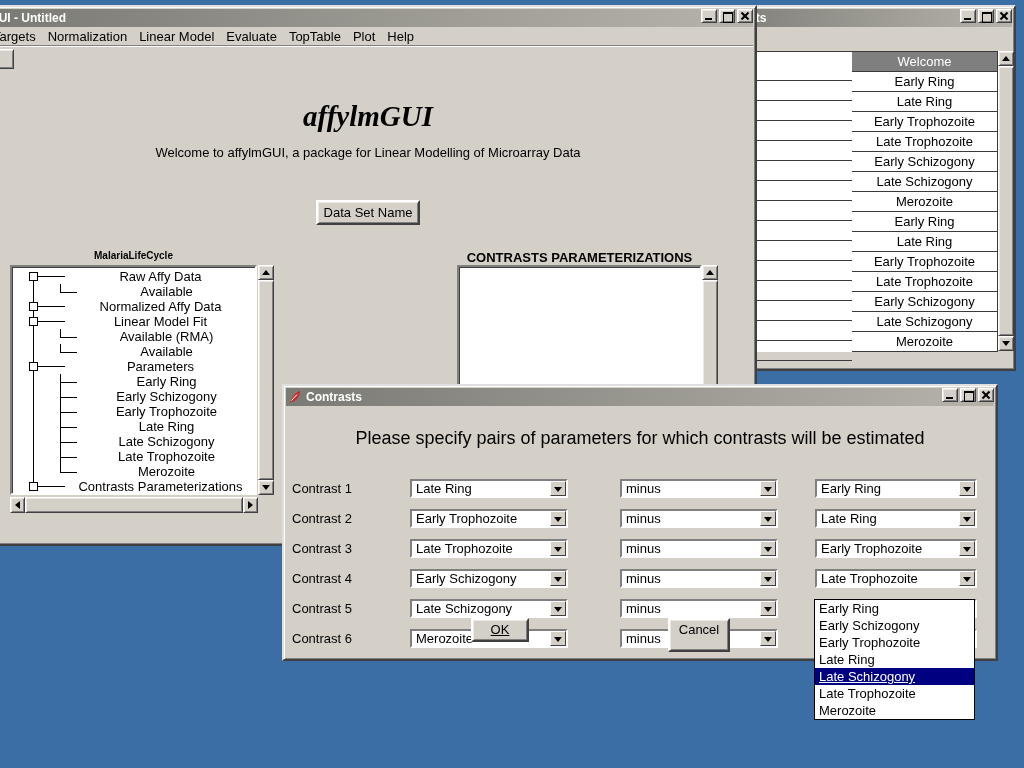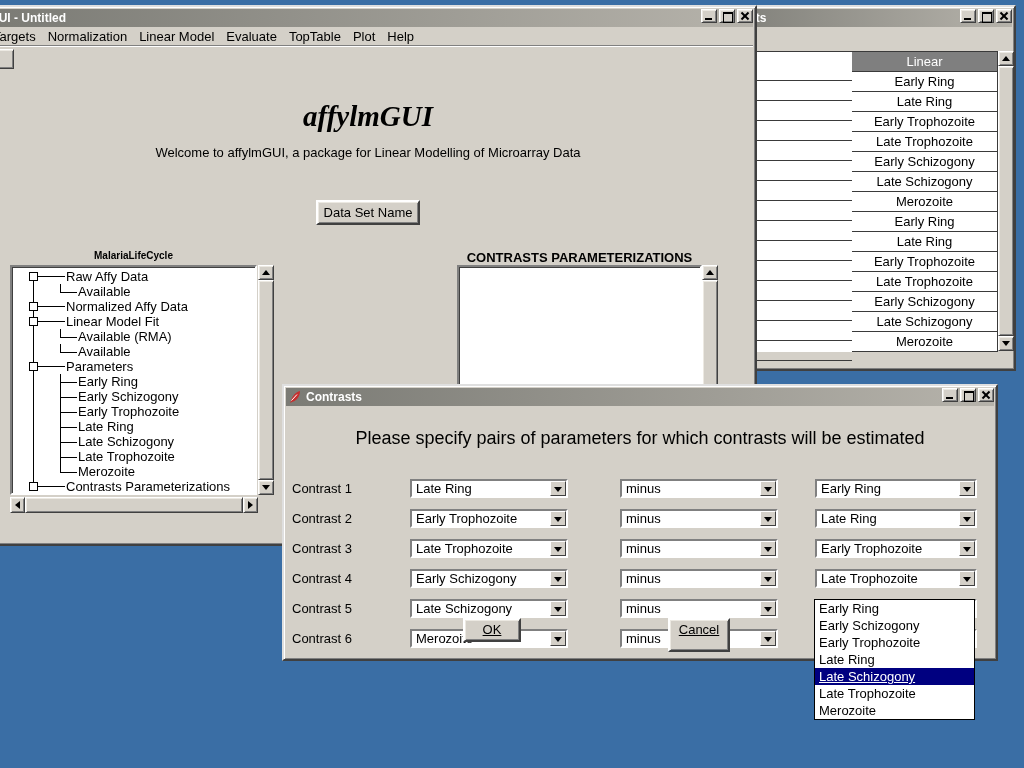--- a/index.html
+++ b/index.html
@@ -116,21 +116,21 @@
     font-family: "Liberation Serif", serif; font-style: italic; font-weight: bold;
     font-size: 29px;
   }
   #welcome-text { position: absolute; left: 0; top: 138px; width: 748px; text-align: center; font-size: 13px; }
   #dataset-btn-wrap { position: absolute; left: 0; top: 193px; width: 748px; text-align: center; }
 
   #tree-title { position: absolute; left: 16px; top: 243px; width: 247px; text-align: center; font-weight: bold; font-size: 10px; }
   #tree-panel { position: absolute; left: 16px; top: 258px; width: 247px; height: 230px; overflow: hidden; }
   .tree { position: relative; padding-top: 2px; height: 100%; }
   .tree-trunk { position: absolute; left: 21px; top: 9px; height: 210px; border-left: 1px solid #000; }
-  .tree-row { position: relative; height: 15px; line-height: 15px; font-size: 13px; white-space: nowrap; }
+  .tree-row { position: relative; height: 15px; line-height: 15px; font-size: 13px; white-space: nowrap; text-align: center; }
   .tree-plusbox { display: none; position: absolute; left: 17px; top: 3px; width: 9px; height: 9px; border: 1px solid #000; background: #fff; z-index: 2; }
   .tree-row[data-box="true"] .tree-plusbox { display: block; }
   .tree-row[data-level="0"]::before { content:""; position:absolute; left:26px; top:7px; width:27px; border-top:1px solid #000; }
   .tree-row[data-level="0"] .tree-label { margin-left: 54px; }
   .tree-row[data-level="1"]::before { content:""; position:absolute; left:48px; top:0; width:16px; height:8px; border-left:1px solid #000; border-bottom:1px solid #000; }
   .tree-row[data-level="1"]::after  { content:""; position:absolute; left:48px; top:8px; height:8px; border-left:1px solid #000; }
   .tree-row[data-level="1"][data-last="true"]::after { display: none; }
   .tree-row[data-level="1"] .tree-label { margin-left: 66px; }
   #tree-vscroll { left: 264px; top: 258px; height: 230px; }
   #tree-hscroll { left: 16px; top: 490px; width: 248px; }
@@ -150,22 +150,22 @@
     border: 2px solid; border-color: #808080 #fff #fff #808080; }
   .combo-val { position: absolute; left: 4px; top: 0; line-height: 15px; font-size: 13px; white-space: nowrap; overflow: hidden; right: 18px; }
   .combo-btn { position: absolute; right: 0; top: 0; bottom: 0; width: 16px; background: #d4d0c8;
     border: 1px solid; border-color: #fff #404040 #404040 #fff;
     display: flex; align-items: center; justify-content: center; }
   .combo[data-open="true"] .combo-btn { border-color: #404040 #fff #fff #404040; }
   .combo-arrow { width: 0; height: 0; border: 4px solid transparent; border-top: 5px solid #000; margin-top: 5px; }
   .c1 { left: 118px; width: 158px; }
   .c2 { left: 328px; width: 158px; }
   .c3 { left: 523px; width: 162px; }
-  #ok-button { position: absolute; left: 179px; top: 232px; width: 58px; height: 24px; padding: 2px 16px; text-decoration: underline; }
-  #cancel-button { position: absolute; left: 384px; top: 232px; width: 62px; height: 34px; padding: 2px 8px; text-decoration: underline; }
+  #ok-button { position: absolute; left: 187px; top: 232px; width: 58px; height: 24px; padding: 2px 16px; text-decoration: underline; }
+  #cancel-button { position: absolute; left: 384px; top: 232px; width: 62px; height: 34px; padding: 2px 8px; }
 
   
   #dropdown-list {
     position: absolute; left: 814px; top: 599px; width: 161px; z-index: 5;
     background: #fff; border: 1px solid #000;
   }
   .dd-item { height: 17px; line-height: 17px; padding-left: 4px; font-size: 13px; white-space: nowrap; overflow: hidden; }
   .dd-item[data-selected="true"] { background: #000080; color: #fff; text-decoration: underline; }
 
   .win-icon { width: 14px; height: 14px; flex: 0 0 14px; }
@@ -183,21 +183,21 @@
   </div>
   <div class="capbtns">
     <div class="cap cap-min"></div>
     <div class="cap cap-max"></div>
     <div class="cap cap-close"></div>
   </div>
 
   <div class="ttable">
     <div class="trow thead">
       <div class="tcell tfile">FileName</div>
-      <div class="tcell ttarget">Linear</div>
+      <div class="tcell ttarget">Welcome</div>
     </div>
 
       <div class="trow">
         <div class="tcell tfile">DP02060601.CEL</div>
         <div class="tcell ttarget">Early Ring</div>
       </div>
 
       <div class="trow">
         <div class="tcell tfile">DP02060602.CEL</div>
         <div class="tcell ttarget">Late Ring</div>

